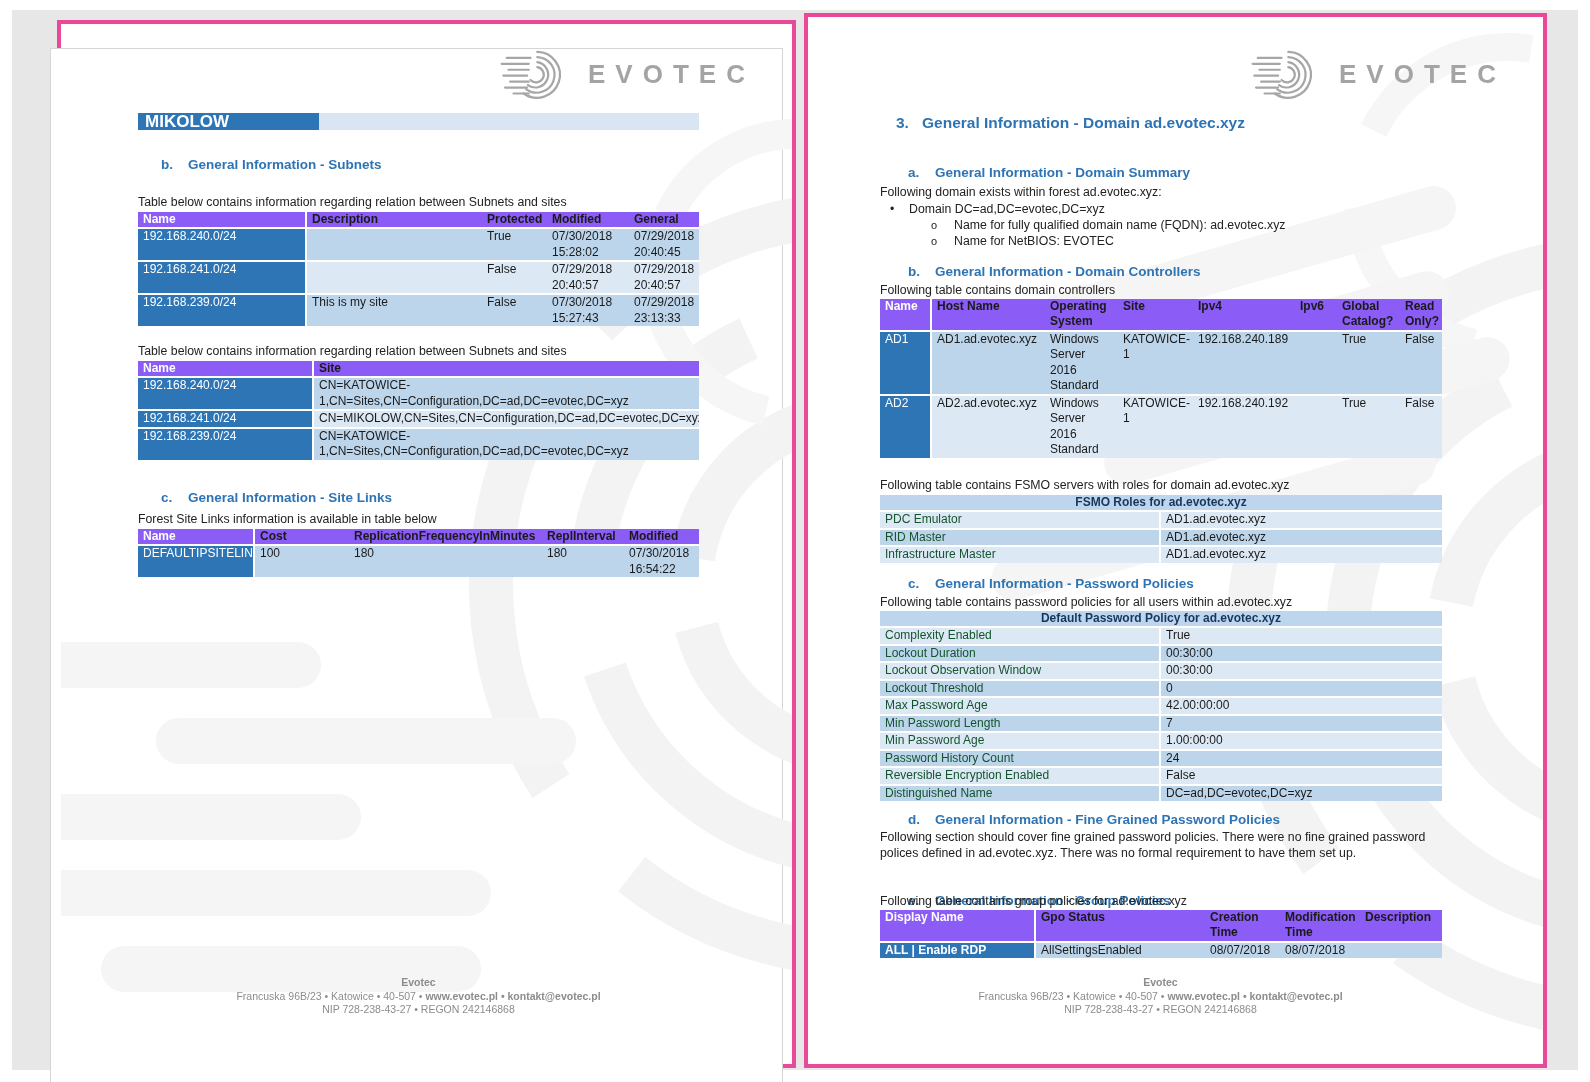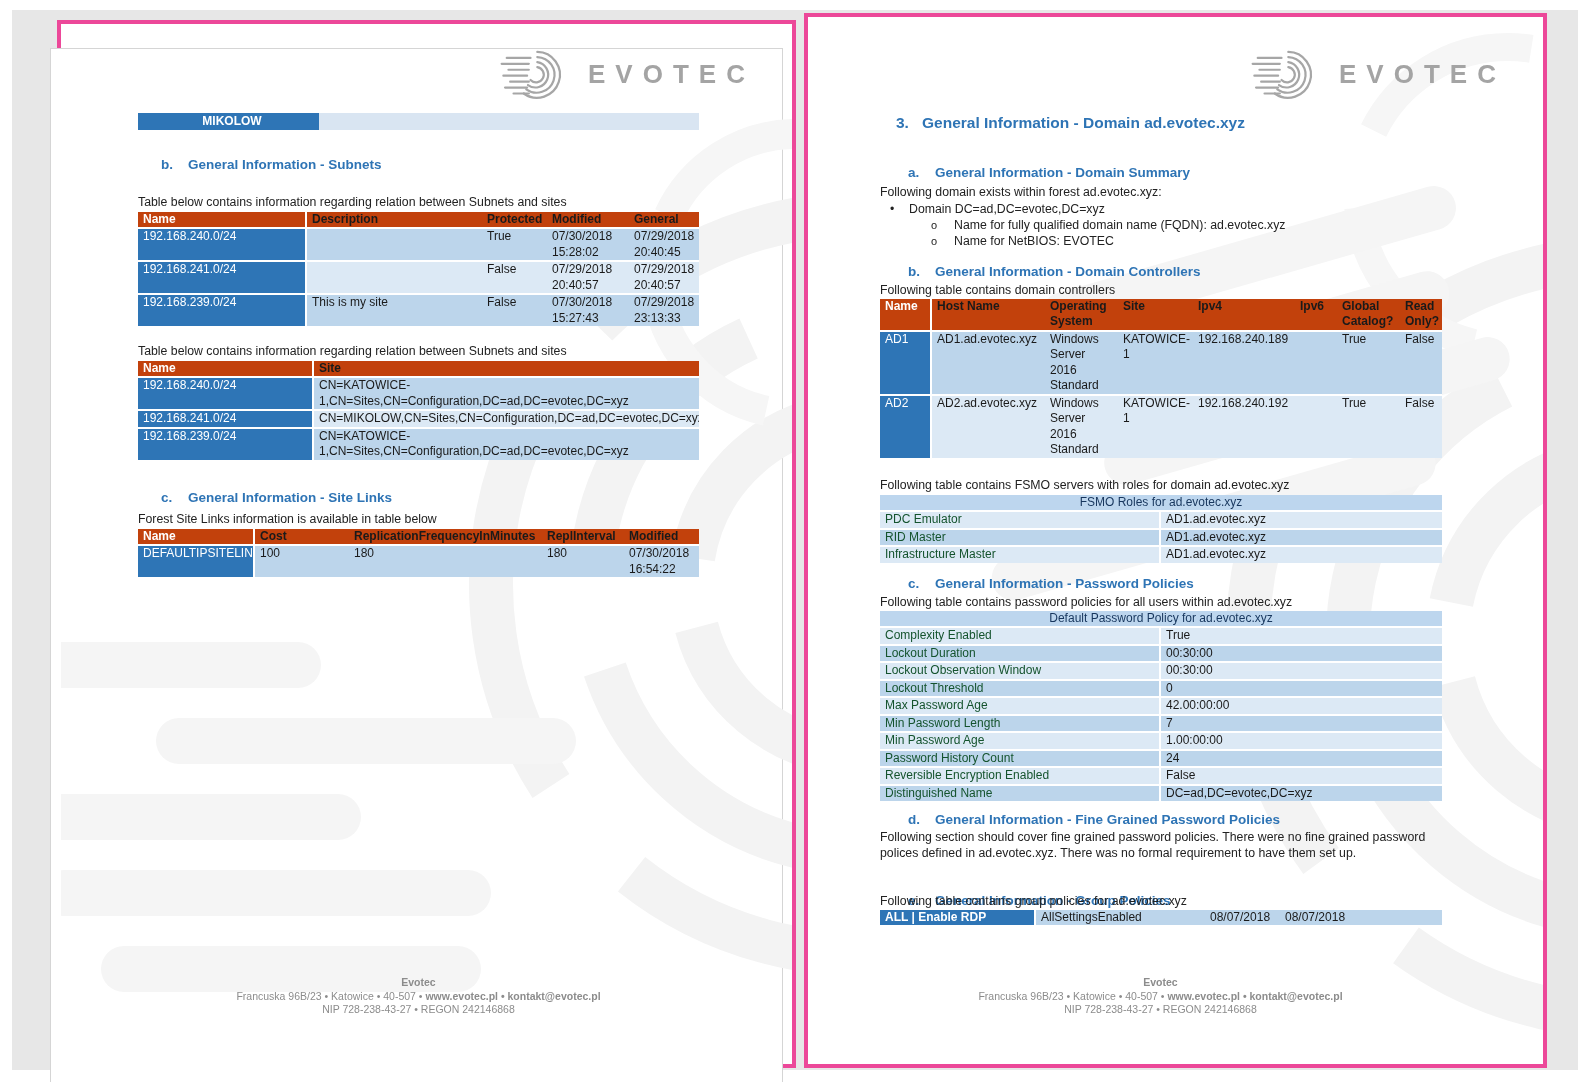--- a/index.html
+++ b/index.html
@@ -15,45 +15,45 @@
   .content{position:absolute;inset:0;z-index:2;}
   .abs{position:absolute;}
 
   
   .logo{display:flex;align-items:center;gap:8px;}
   .logo-mark{height:56px;width:82px;}
   .logo-text{font-size:26px;font-weight:700;letter-spacing:10px;color:#a4a4a4;}
 
   
   .banner{width:561px;height:17px;background:#d9e5f2;}
-  .banner-dark{width:181px;height:17px;background:#2e75b6;color:#fff;font-size:12px;font-weight:700;
-    line-height:17px;padding-left:7px;box-sizing:border-box;text-align:center;}
+  .banner-dark{width:181px;height:17px;background:#2e75b6;color:#fff;font-size:17px;font-weight:700;
+    line-height:17px;padding-left:7px;box-sizing:border-box;}
 
   
   .h1{color:#2e74b5;font-weight:700;font-size:15.5px;}
   .h2{color:#2e74b5;font-weight:700;font-size:13.5px;}
   .pfx{display:inline-block;min-width:27px;}
   .body-text{font-size:12.3px;color:#222;line-height:1.3;}
   .bullet-row{display:flex;font-size:12.3px;color:#222;}
   .bullet-mark{width:19px;text-align:left;}
   .sub-bullet{display:flex;font-size:12.3px;color:#222;}
   .sub-mark{width:23px;font-size:11px;padding-top:1px;}
 
   
   .doc-table{border-collapse:collapse;table-layout:fixed;font-size:12px;line-height:1.29;color:#1a1a1a;}
   .doc-table td,.doc-table th{padding:0 5px;vertical-align:top;text-align:left;white-space:pre-line;overflow:hidden;font-weight:400;}
   .doc-table tr+tr td,.doc-table tr+tr th{border-top:2px solid #fff;}
   .doc-table .first{border-right:2px solid #fff;}
-  .hdr th{background:#c2410c;font-weight:700;color:#1a1a1a;}
+  .hdr th{background:#8b5cf6;font-weight:700;color:#1a1a1a;}
   .hdr th.white{color:#fff;}
   td.dark{background:#2e75b6;color:#fff;}
   td.dark.bold{font-weight:700;}
   .band-a td:not(.dark){background:#bcd5eb;}
   .band-b td:not(.dark){background:#dce9f5;}
-  .title-row th{background:#bdd6ee;color:#17365d;text-align:center;font-weight:400;}
+  .title-row th{background:#bdd6ee;color:#17365d;text-align:center;font-weight:700;}
   td.label{background:#2e75b6;color:#14532d;font-weight:400;}
 
   
   .footer{width:561px;text-align:center;color:#8c8c8c;font-size:10.5px;line-height:13.5px;}
   .footer .co{font-weight:700;}
   .footer b{font-weight:700;}
 
   .wm{position:absolute;inset:0;z-index:0;}
 </style>
 </head>
@@ -438,20 +438,29 @@
 
       <table class="abs doc-table" style="left:72px;top:893px;width:562px;">
         <colgroup>
             <col style="width:155px">
             <col style="width:170px">
             <col style="width:75px">
             <col style="width:80px">
             <col style="width:82px">
           </colgroup>
         <tbody>
+            <tr class="hdr">
+          <th class="first white">Display Name</th>
+          <th>Gpo Status</th>
+          <th>Creation
+Time</th>
+          <th>Modification
+Time</th>
+          <th>Description</th>
+        </tr>
         <tr class="band-a">
           <td class="first dark bold">ALL | Enable RDP</td>
           <td>AllSettingsEnabled</td>
           <td>08/07/2018</td>
           <td>08/07/2018</td>
           <td></td>
         </tr>
       </tbody>
         </table>
 

